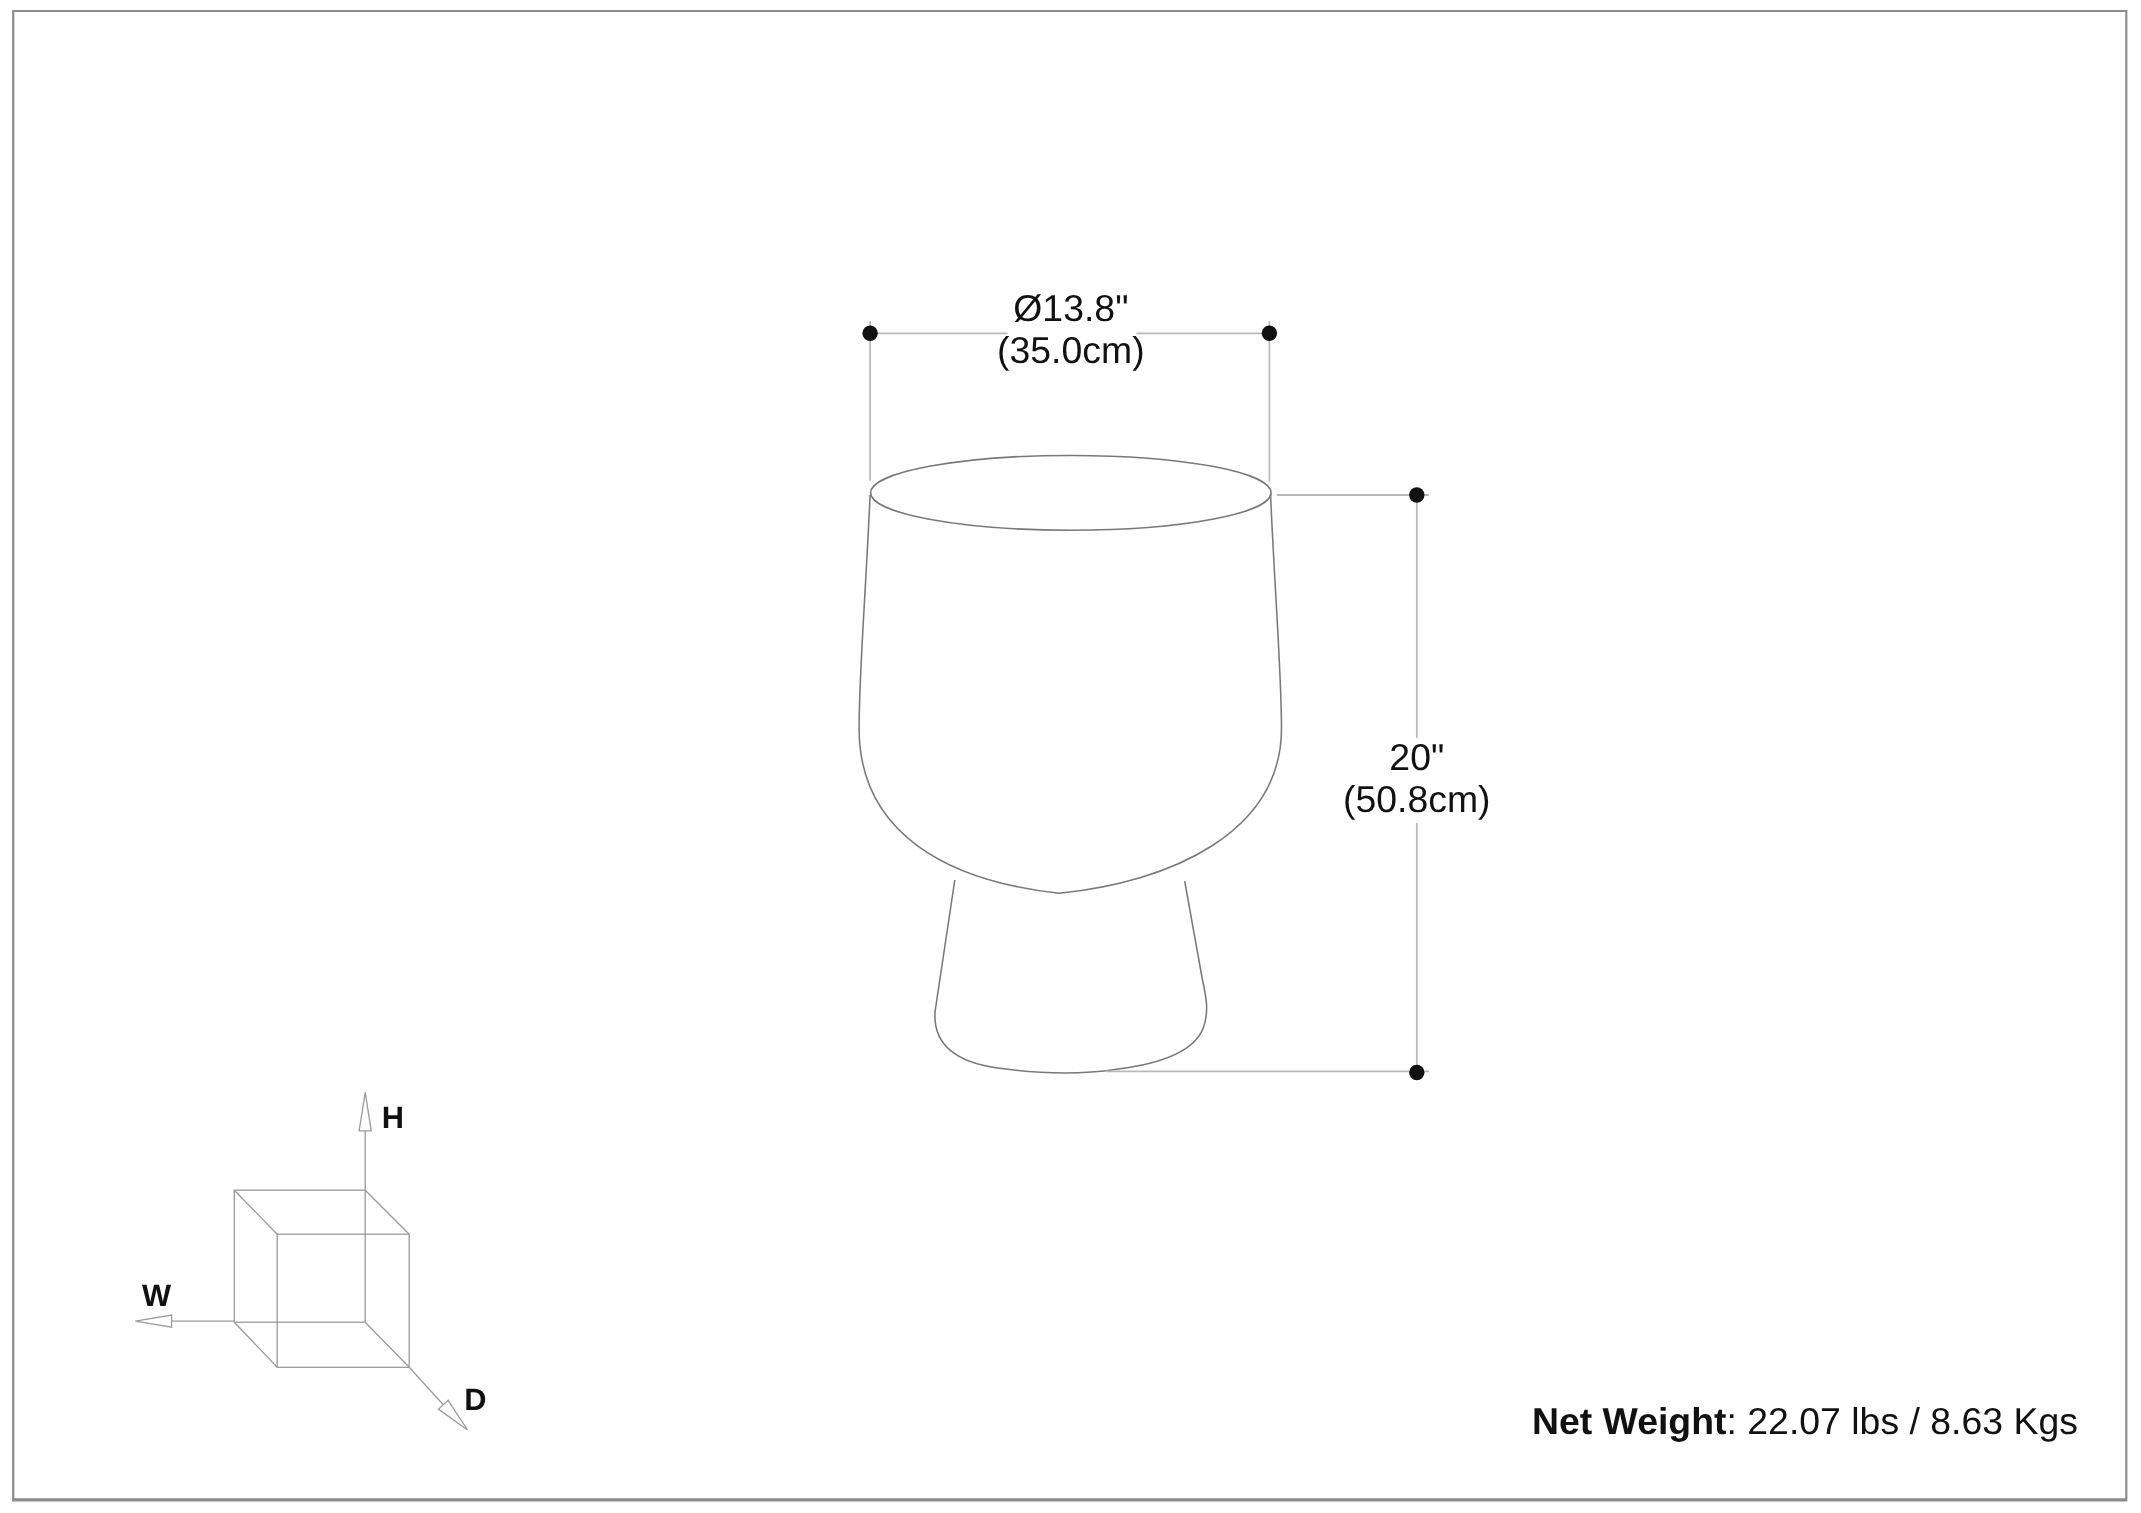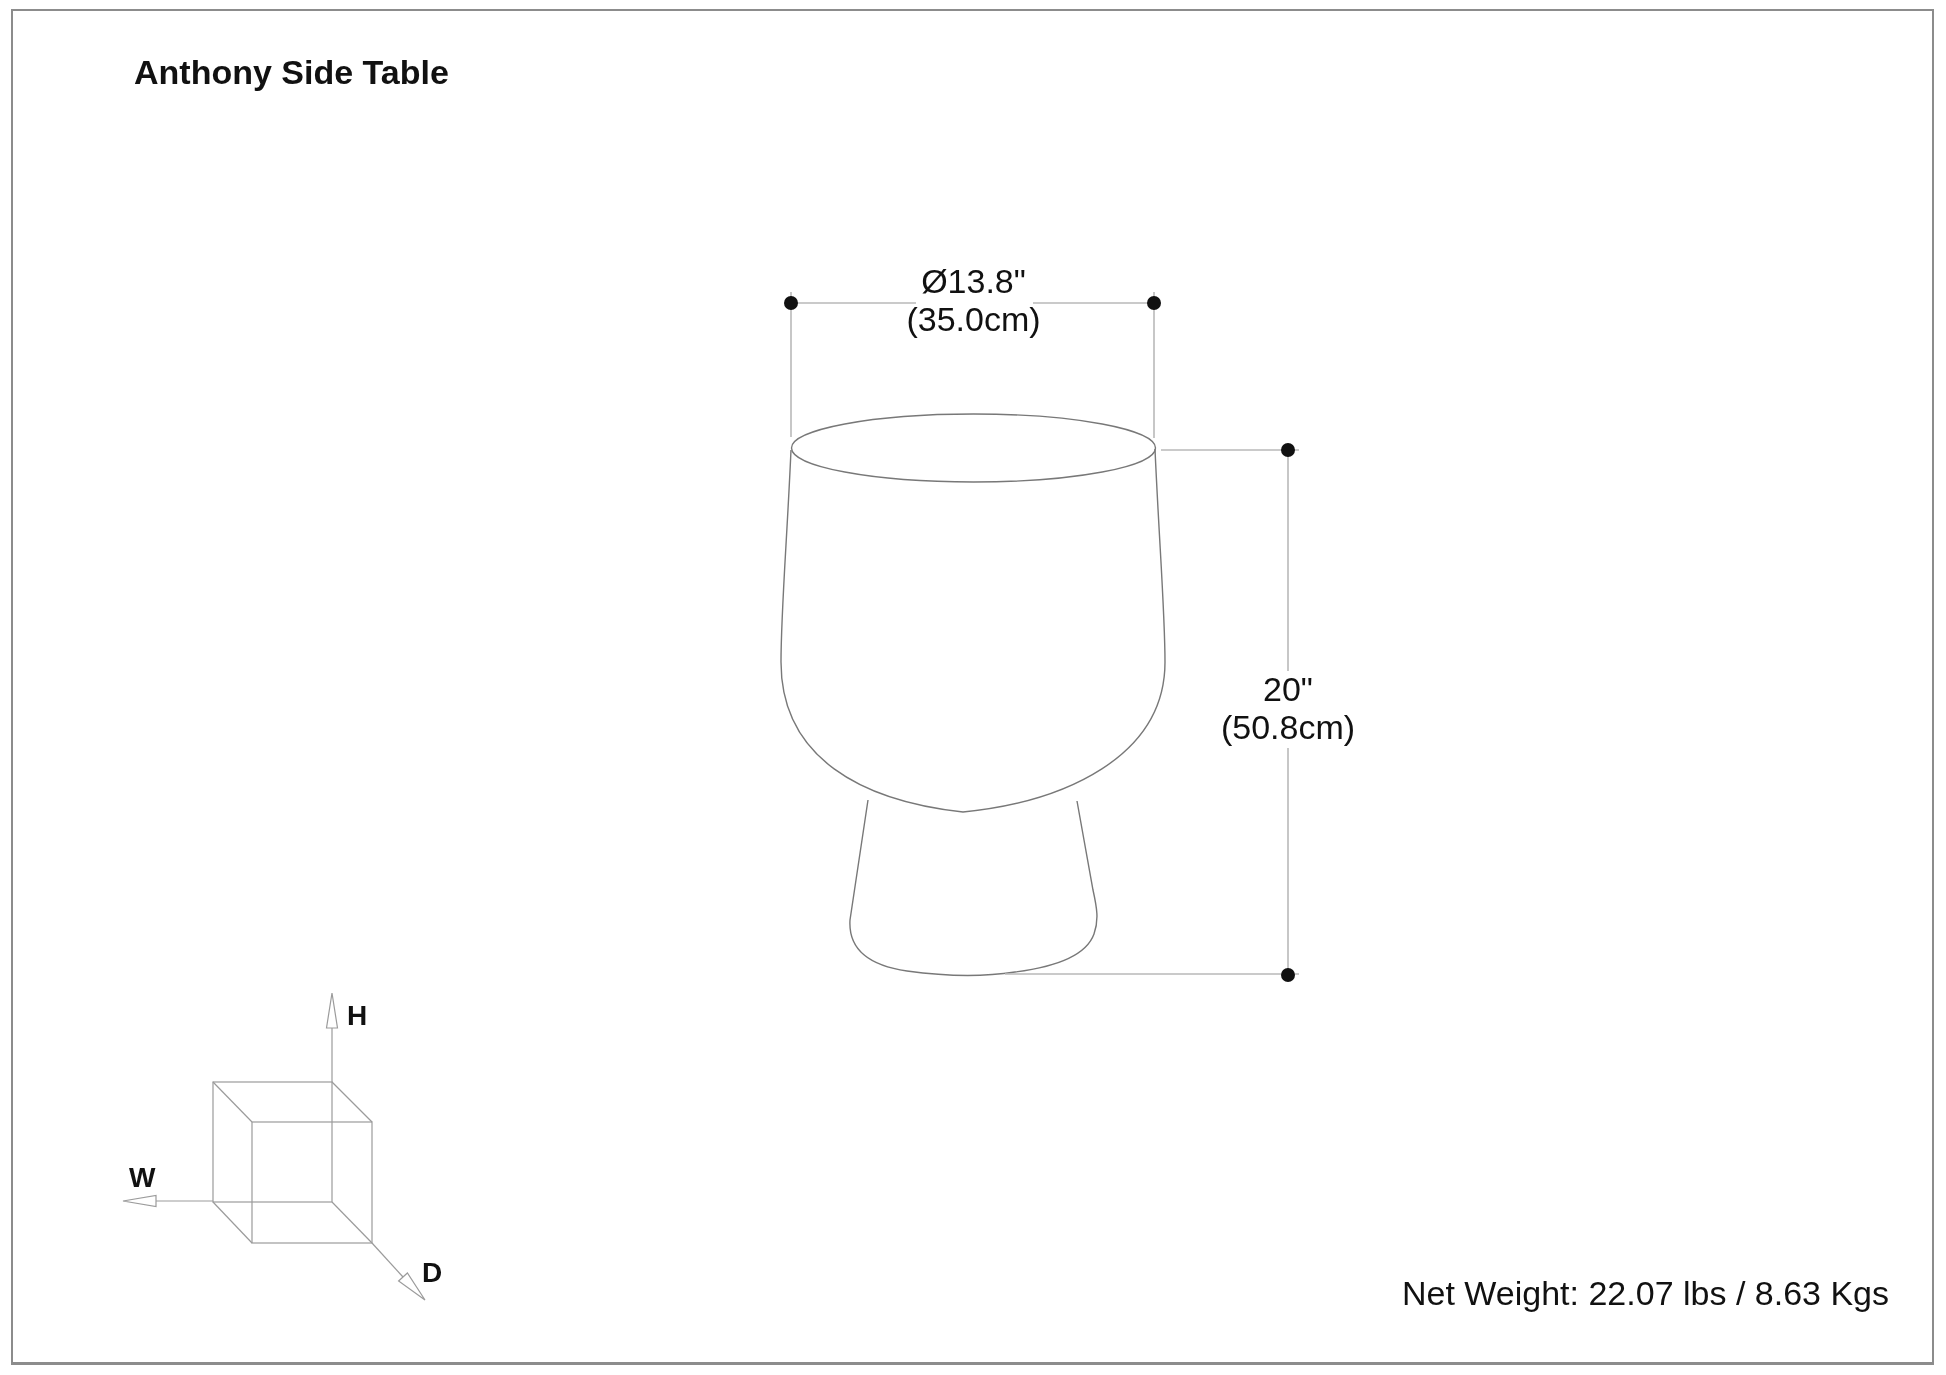--- a/index.html
+++ b/index.html
@@ -94,30 +94,29 @@
   .axis-label-w { left: 129px; top: 1163px; }
   .axis-label-d { left: 422px; top: 1258px; }
   .net-weight {
     position: absolute;
     right: 57px;
     top: 1274px;
     font-size: 34px;
     line-height: 38px;
     white-space: nowrap;
   }
-  .net-weight .nw-label { font-weight: normal; }
+  .net-weight .nw-label { font-weight: bold; }
 </style>
 </head>
 <body>
 
 <div class="page">
 
   <div class="page-border"></div>
 
-  <div class="page-title">Anthony Side Table</div>
 
   <svg class="drawing-svg" viewBox="0 0 1946 1375" xmlns="http://www.w3.org/2000/svg">
 
     <g>
       <ellipse class="outline-stroke" cx="973.5" cy="448" rx="182" ry="34"></ellipse>
       <path class="outline-stroke" d="M 791 450
                C 787 540 781 612 781 662
                C 781 758 862 801 963 812
                C 1064 802 1165 757 1165 662
                C 1165 612 1159 540 1155 449"></path>

